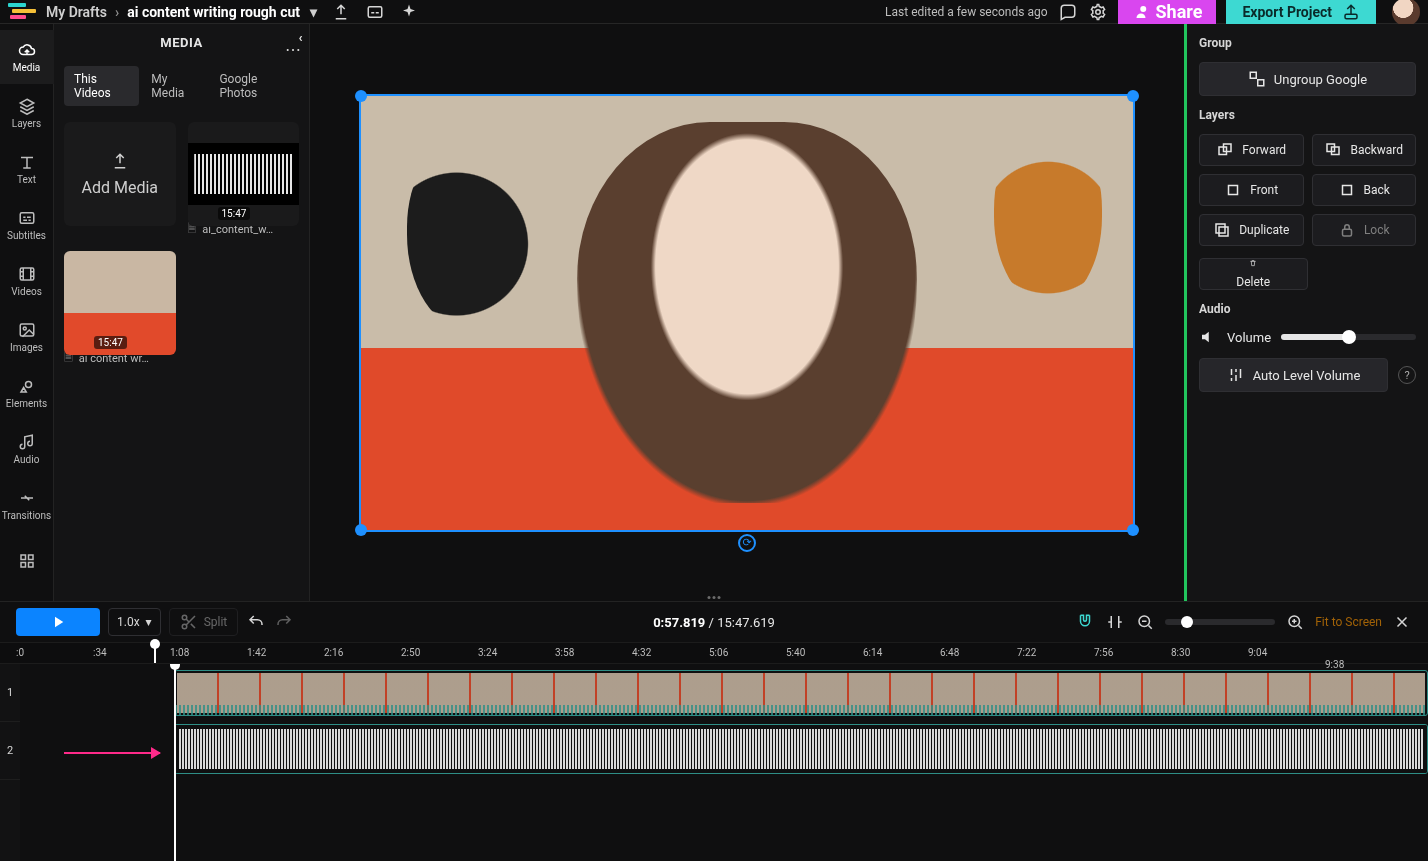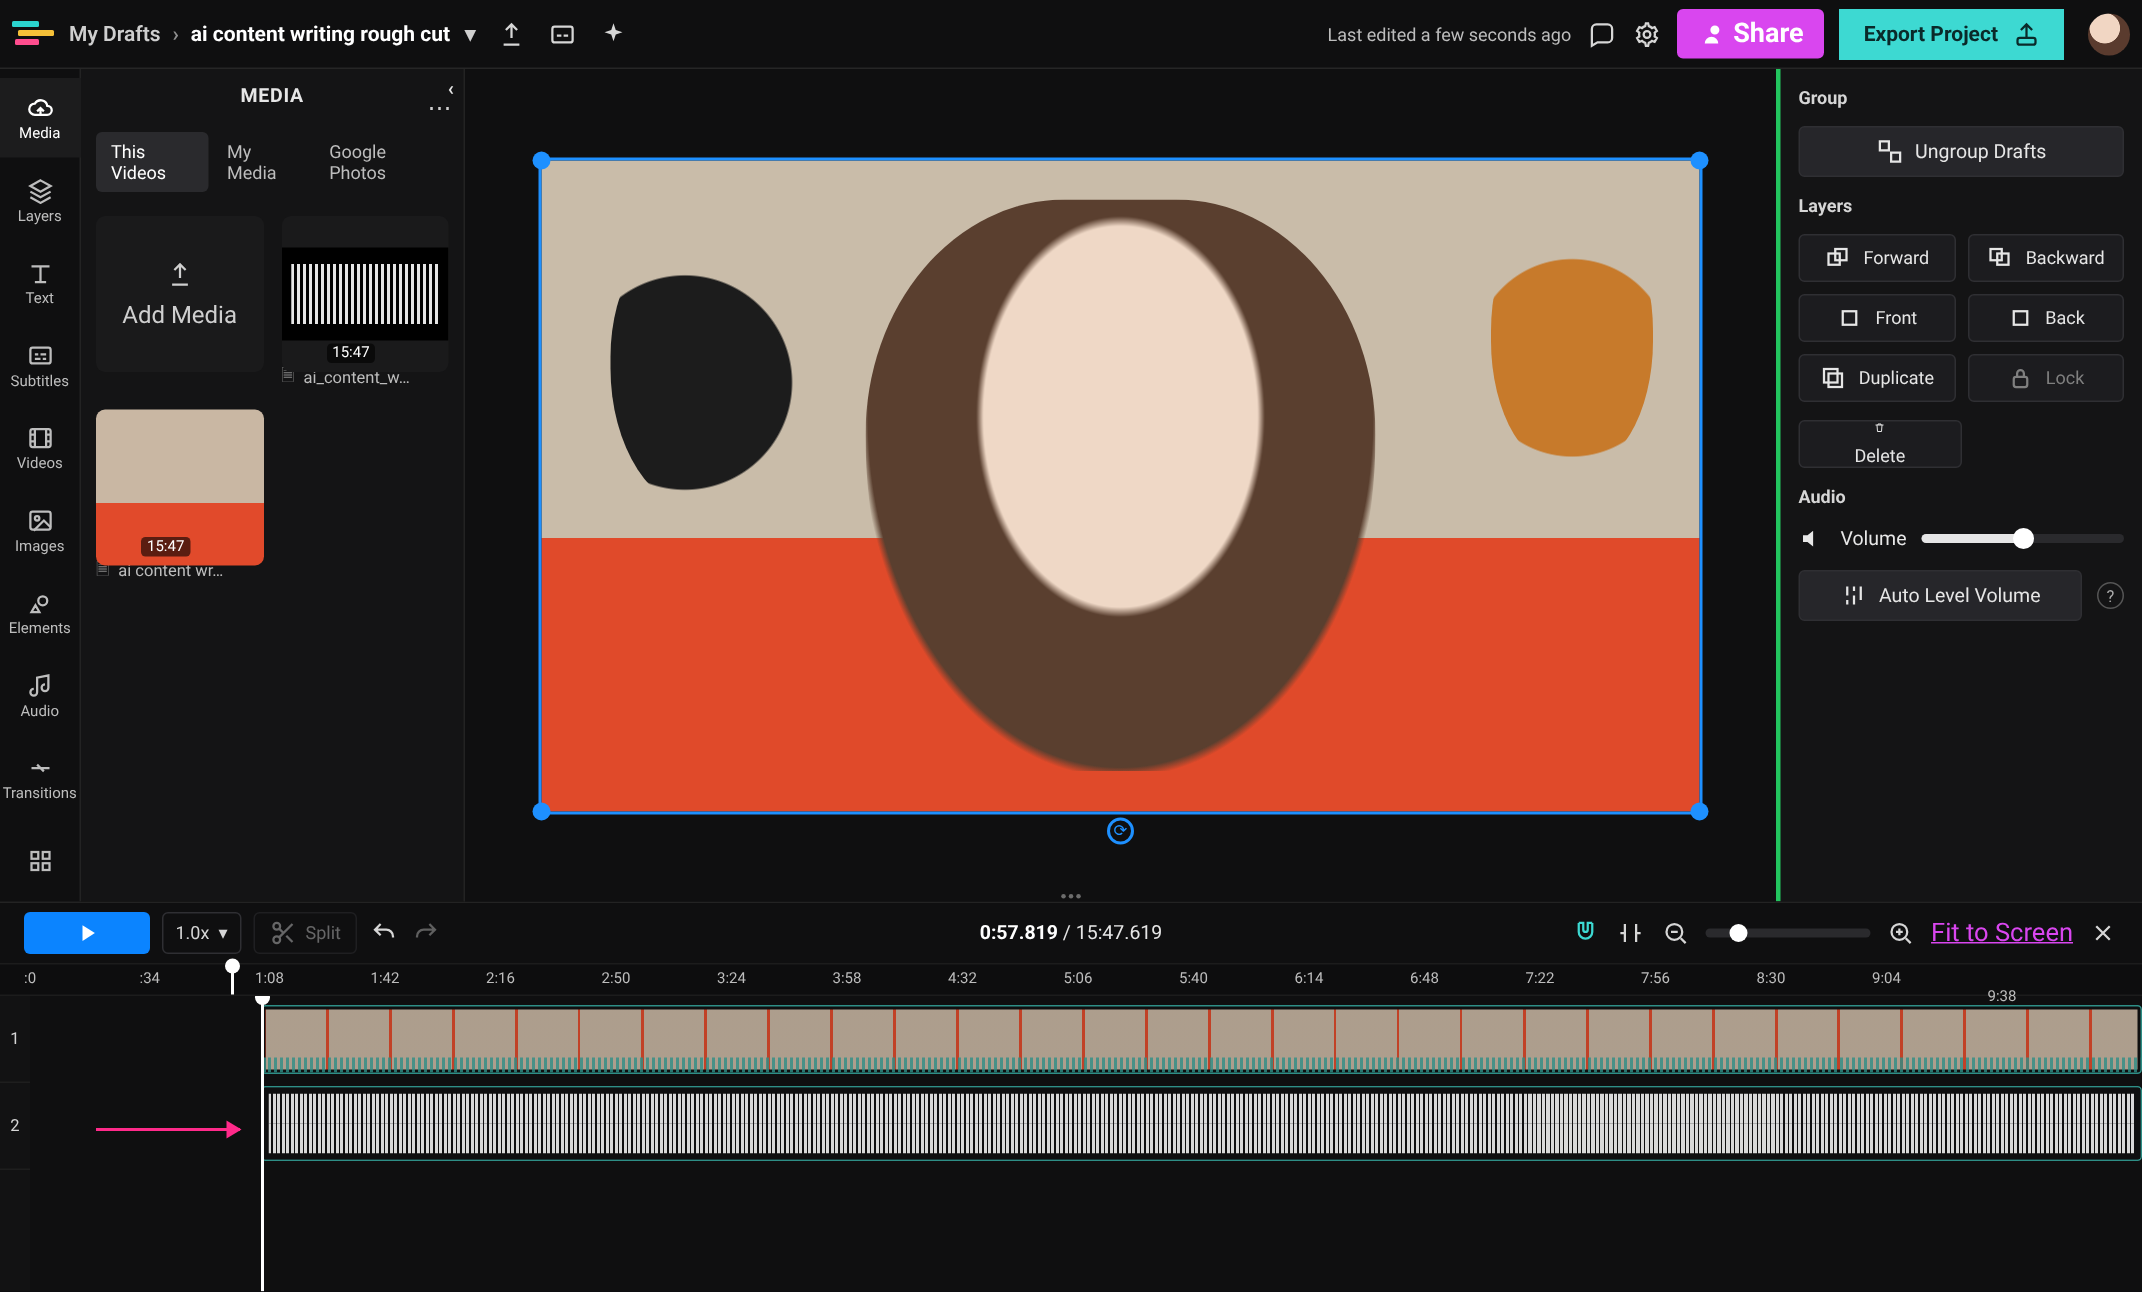--- a/index.html
+++ b/index.html
@@ -1,17 +1,17 @@
 <!DOCTYPE html>
 <html><head>
 <meta charset="utf-8">
 <style>
 * { box-sizing: border-box; margin: 0; padding: 0; font-family: -apple-system, BlinkMacSystemFont, "Segoe UI", Roboto, Arial, sans-serif; }
 body { background: #0f0f10; color: #e7e7e7; width: 1428px; height: 861px; overflow: hidden; display: flex; flex-direction: column; }
-.topbar { height: 46px; background: #0f0f10; display: flex; align-items: center; padding: 0 8px; border-bottom: 1px solid #262626; }
+.topbar { height: 24px; background: #0f0f10; display: flex; align-items: center; padding: 0 8px; border-bottom: 1px solid #262626; }
 .logo { width: 28px; height: 18px; display: flex; flex-direction: column; gap: 2px; margin-right: 10px; }
 .logo span { height: 4px; border-radius: 1px; }
 .logo span:nth-child(1){ background:#2bd4cf; width:18px; }
 .logo span:nth-child(2){ background:#f5c038; width:24px; margin-left:4px; }
 .logo span:nth-child(3){ background:#ff4d8e; width:16px; margin-left:2px; }
 .breadcrumb { display:flex; align-items:center; gap:8px; color:#cfcfcf; font-size:14px; font-weight:600; }
 .breadcrumb .chev { color:#8f8f8f; }
 .breadcrumb .name { color:#fff; font-weight:700; }
 .caret { margin-left:2px; color:#cfcfcf; }
 .top-icons { display:flex; align-items:center; gap:14px; margin-left:14px; }
@@ -68,21 +68,21 @@
 .controls { height:40px; display:flex; align-items:center; padding:0 16px; gap:8px; }
 .play-btn { width:84px; height:28px; background:#0b84ff; border-radius:4px; display:flex; align-items:center; justify-content:center; color:#fff; }
 .speed { display:flex; align-items:center; gap:6px; color:#d6d6d6; height:28px; padding:0 8px; border:1px solid #2f2f33; border-radius:4px; font-size:12px; }
 .tool-btn { height:28px; padding:0 10px; border:1px solid #2f2f33; border-radius:4px; color:#bdbdbd; display:flex; align-items:center; gap:6px; font-size:12px; }
 .tool-btn.dim { opacity:.5; }
 .time-center { position:absolute; left:50%; transform:translateX(-50%); color:#e6e6e6; font-size:13px; }
 .time-center .cur { font-weight:700; color:#fff; }
 .right-controls { margin-left:auto; display:flex; align-items:center; gap:10px; color:#d6d6d6; }
 .zoom-slider { width:110px; height:6px; background:#2a2a2d; border-radius:3px; position:relative; }
 .zoom-slider .zk { position:absolute; left:20%; top:50%; transform:translate(-50%,-50%); width:12px;height:12px;background:#fff;border-radius:50%; }
-.fit-btn { font-size:17px; color:#d946ef;text-decoration:underline; }
+.fit-btn { font-size:12px; color:#a16207; }
 .ruler { height:22px; position:relative; background:#0d0d0e; border-top:1px solid #1c1c1c; border-bottom:1px solid #1c1c1c; }
 .ruler .tick { position:absolute; top:4px; color:#bdbdbd; font-size:10px; }
 .playhead { position:absolute; top:0; bottom:0; width:2px; background:#fff; left:154px; }
 .playhead::before { content:""; position:absolute; top:-4px; left:-4px; width:10px; height:10px; background:#fff; border-radius:50%; }
 .tracks { display:flex; flex:1; min-height:0; }
 .track-labels { width:20px; background:#121213; display:flex; flex-direction:column; }
 .track-label { flex:0 0 58px; display:flex; align-items:center; justify-content:center; color:#d6d6d6; font-size:11px; border-bottom:1px solid #1e1e1e; }
 .track-area { position:relative; flex:1; overflow:hidden; }
 .track { position:absolute; left:154px; right:0; height:46px; border:1px solid #2e8e86; border-radius:3px; background:#0f0f10; overflow:hidden; }
 .track.video { top:6px; height:46px; }
@@ -290,21 +290,21 @@
     </div>
   </div>
 
   <div class="rightpanel">
     <div class="rp-label">Group</div>
     <div class="rp-btn">
       <svg class="svg" viewBox="0 0 24 24" fill="none" stroke="currentColor" stroke-width="2">
           <rect x="3" y="3" width="8" height="8"></rect>
           <rect x="13" y="13" width="8" height="8"></rect>
         </svg>
-      <span>Ungroup Drafts</span>
+      <span>Ungroup Google</span>
     </div>
     <div class="rp-label">Layers</div>
     <div class="rp-grid">
       <div class="rp-cell">
           <svg class="svg" viewBox="0 0 24 24" fill="none" stroke="currentColor" stroke-width="2">
             <rect x="4" y="8" width="10" height="10"></rect>
             <rect x="10" y="4" width="10" height="10"></rect>
           </svg>
           <span>Forward</span>
         </div>

